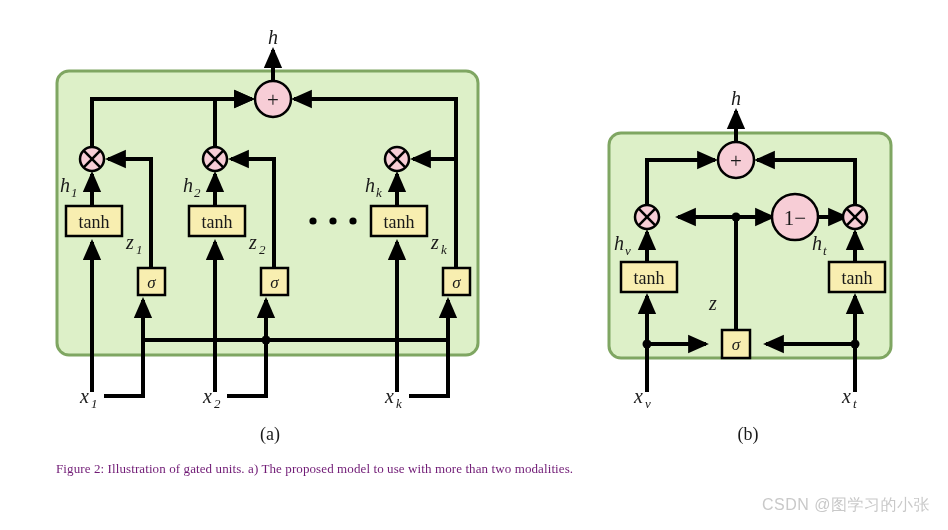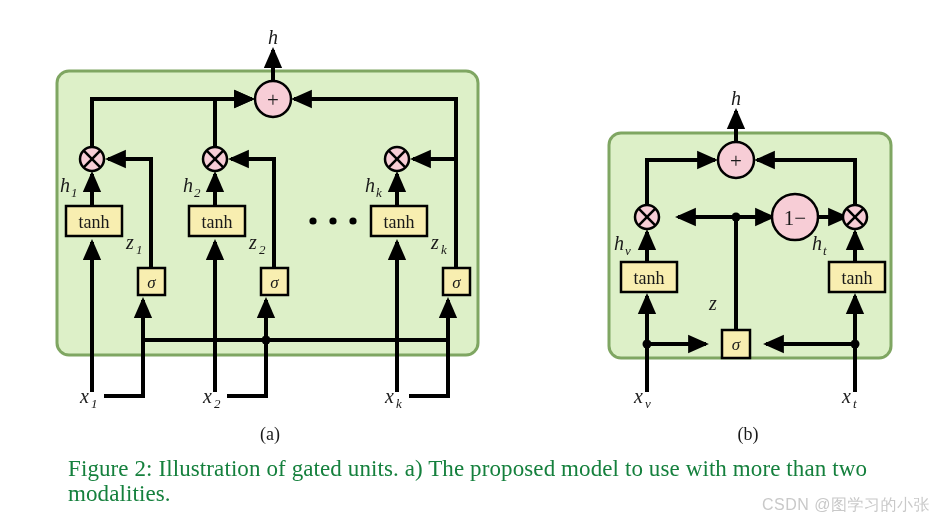--- a/index.html
+++ b/index.html
@@ -21,25 +21,24 @@
     top: 0;
     width: 948px;
     height: 530px;
   }
   .caption {
     position: absolute;
     left: 56px;
     top: 456px;
     width: 800px;
     font-family: "Liberation Serif", serif;
-    font-size: 23px;
+    font-size: 13px;
     line-height: 25px;
-    color: #15803d;
+    color: #701a75;
     letter-spacing: 0.1px;
-    margin-left: 12px;
   }
   .watermark {
     position: absolute;
     right: 18px;
     top: 495px;
     font-family: "Liberation Sans", sans-serif;
     font-size: 16px;
     color: #c9c9c9;
     letter-spacing: 0.5px;
     white-space: nowrap;

